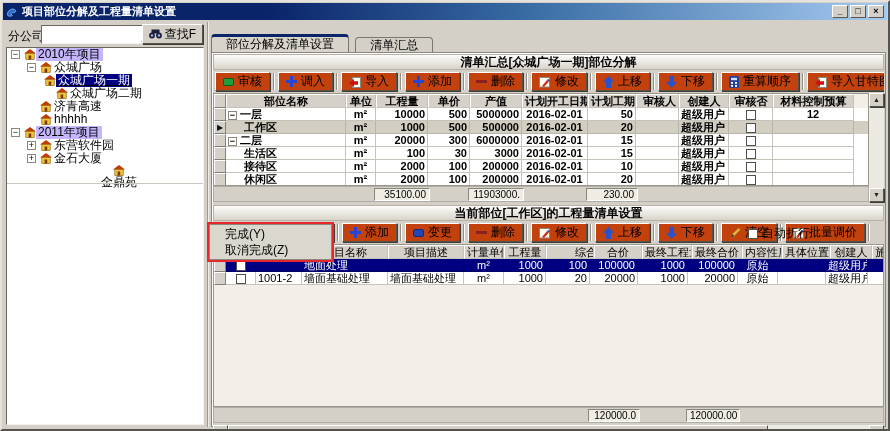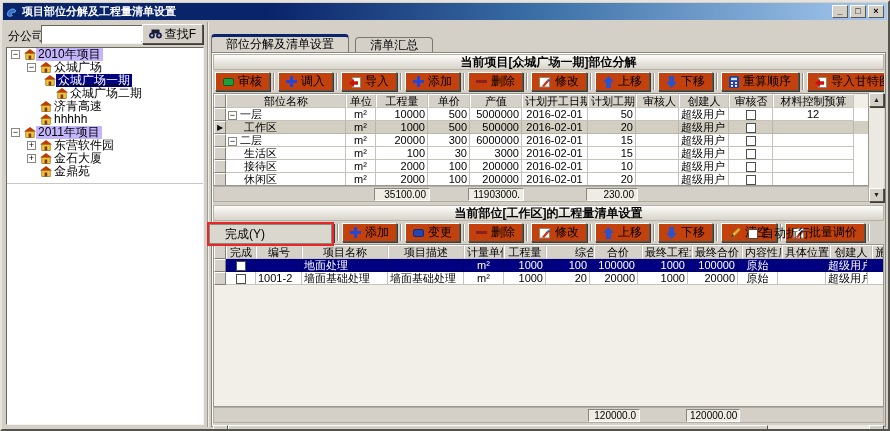--- a/index.html
+++ b/index.html
@@ -223,42 +223,42 @@
           <span class="expander">+</span>
           <span class="ico">
             <svg width="12" height="11" viewBox="0 0 12 11">
               <path d="M6 0 12 4.5H0z" fill="#c23b00"></path>
               <rect x="1.8" y="4.5" width="8.4" height="6" fill="#f3c13a" stroke="#7a5500" stroke-width="0.6"></rect>
               <rect x="4.6" y="6.5" width="2.6" height="4" fill="#7a3b00"></rect>
             </svg>
           </span>
           <span class="tlabel">金石大厦</span>
         </div>
-        <div class="titem" style="padding-left: 20px;">
+        <div class="titem" style="padding-left: 28px; flex-direction: column;">
           <span class="expgap"></span>
           <span class="ico">
             <svg width="12" height="11" viewBox="0 0 12 11">
               <path d="M6 0 12 4.5H0z" fill="#c23b00"></path>
               <rect x="1.8" y="4.5" width="8.4" height="6" fill="#f3c13a" stroke="#7a5500" stroke-width="0.6"></rect>
               <rect x="4.6" y="6.5" width="2.6" height="4" fill="#7a3b00"></rect>
             </svg>
           </span>
           <span class="tlabel">金鼎苑</span>
         </div>
       </div>
   </div>
 
   <div class="right-panel">
     <div class="tabstrip">
       <div class="tab active"><span>部位分解及清单设置</span></div>
       <div class="tab"><span>清单汇总</span></div>
     </div>
 
     <div class="rcontent">
-      <div class="sechead" style="top:1px;">当前项目[众城广场一期]部位分解</div>
+      <div class="sechead" style="top:1px;">清单汇总[众城广场一期]部位分解</div>
       <div class="toolbar" style="top:18px;" id="tb1">
           <div class="tbtn">
             <span class="ico">
               <i class="sq" style="background:#1e9e3e;border-color:#0c5c20"></i>
             </span>
             <span class="blab">审核</span>
           </div>
           <i class="tsep"></i>
           <div class="tbtn">
             <span class="ico">
@@ -345,21 +345,21 @@
           <div class="tbtn">
             <span class="ico">
               <svg width="12" height="12" viewBox="0 0 12 12">
                 <rect x="3.5" y="1.5" width="8" height="10" fill="#fffef2" stroke="#8a877e"></rect>
                 <path d="M0 7 5 3v2.2h4v3.6H5V11z" fill="#cc1111"></path>
               </svg>
             </span>
             <span class="blab">导入甘特图Excel</span>
           </div>
         </div>
-      <div class="grid" style="top:40px;right:16px;height:93px;" id="grid1">
+      <div class="grid" style="top:40px;right:16px;height:93px;font-weight:bold;" id="grid1">
           <div class="ghead">
             <div class="gind"></div>
             <div class="gcell gh" style="width: 120px;">部位名称</div>
             <div class="gcell gh" style="width: 30px;">单位</div>
             <div class="gcell gh" style="width: 52px;">工程量</div>
             <div class="gcell gh" style="width: 42px;">单价</div>
             <div class="gcell gh" style="width: 52px;">产值</div>
             <div class="gcell gh" style="width: 66px;">计划开工日期</div>
             <div class="gcell gh" style="width: 48px;">计划工期</div>
             <div class="gcell gh" style="width: 43px; text-align: right;">审核人</div>
@@ -624,16 +624,17 @@
         <div class="hthumb"></div>
         <div class="htrack"></div>
         <div class="hbtn">▶</div>
       </div>
     </div>
   </div>
 
   <div class="ctxmenu">
     <div class="ctxinner">
       <div class="mitem">完成(Y)</div>
+      <div class="mitem">取消完成(Z)</div>
     </div>
   </div>
 
 </div>
 
 </body></html>

